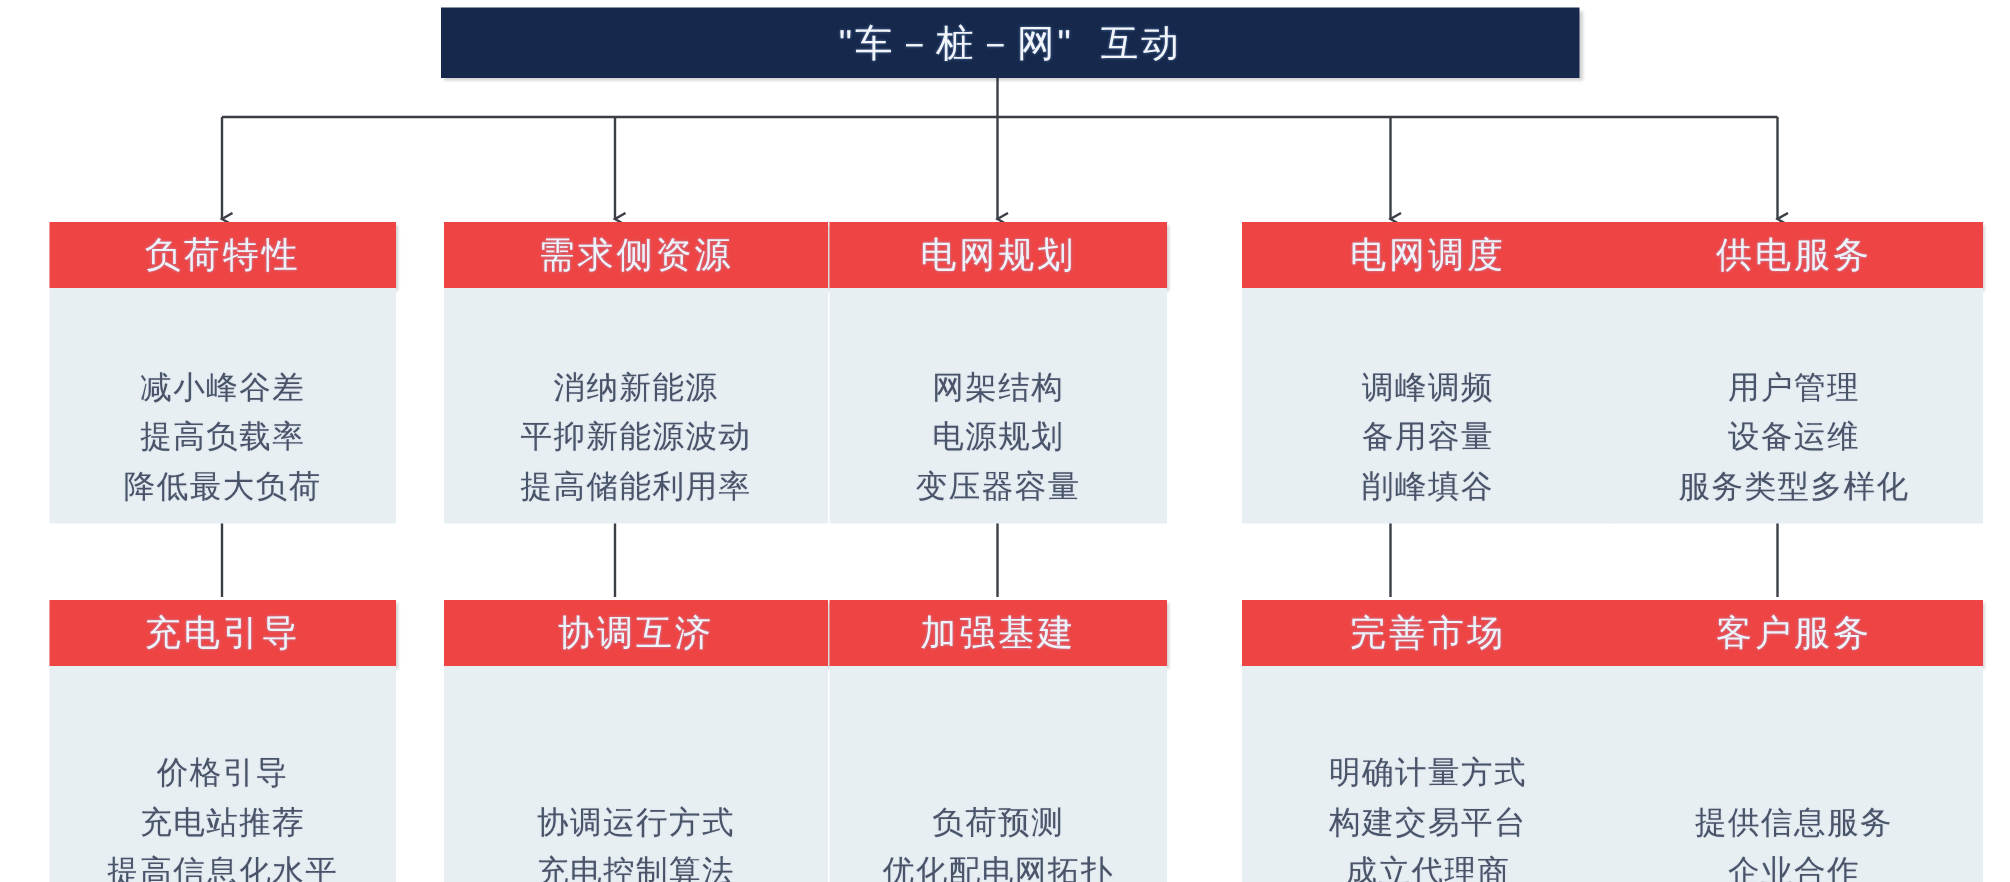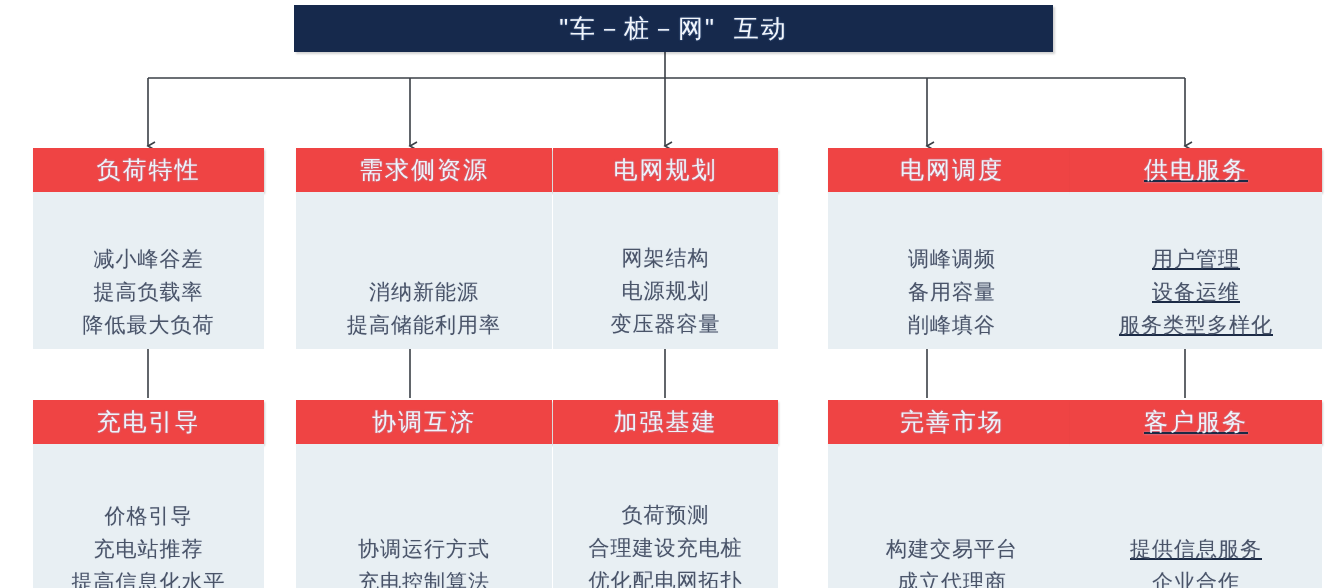--- a/index.html
+++ b/index.html
@@ -91,21 +91,21 @@
 
   
   .row-top .card-body { height: 139px; }
   .row-bottom .card-body { height: 144px; }
 
   
   .col-0 { left: 33px;   width: 231px; }
   .col-1 { left: 296px;  width: 256px; border-radius: 27px; }
   .col-2 { left: 553px;  width: 225px; font-family: Liberation Serif, serif; }
   .col-3 { left: 815px;  width: 261px; padding-left: 13px; }
-  .col-4 { left: 1070px; width: 252px; text-decoration: underline; }
+  .col-4 { left: 1070px; width: 252px; }
 
   .row-top    { top: 148px; }
   .row-bottom { top: 400px; }
 </style>
 </head>
 <body>
 
 <div id="diagram">
 
   <svg id="connectors" viewBox="0 0 1340 588" width="1340" height="588">
@@ -148,20 +148,21 @@
       <div class="card-line">减小峰谷差</div>
       <div class="card-line">提高负载率</div>
       <div class="card-line">降低最大负荷</div>
     </div>
   </div>
 
   <div class="card row-top col-1">
     <div class="card-header">需求侧资源</div>
     <div class="card-body">
       <div class="card-line">消纳新能源</div>
+      <div class="card-line">平抑新能源波动</div>
       <div class="card-line">提高储能利用率</div>
     </div>
   </div>
 
   <div class="card row-top col-2">
     <div class="card-header">电网规划</div>
     <div class="card-body">
       <div class="card-line">网架结构</div>
       <div class="card-line">电源规划</div>
       <div class="card-line">变压器容量</div>
@@ -200,28 +201,28 @@
     <div class="card-body">
       <div class="card-line">协调运行方式</div>
       <div class="card-line">充电控制算法</div>
     </div>
   </div>
 
   <div class="card row-bottom col-2">
     <div class="card-header">加强基建</div>
     <div class="card-body">
       <div class="card-line">负荷预测</div>
-      <div class="card-line">合理建设充电桩</div>
       <div class="card-line">优化配电网拓扑</div>
     </div>
   </div>
 
   <div class="card row-bottom col-3">
     <div class="card-header">完善市场</div>
     <div class="card-body">
+      <div class="card-line">明确计量方式</div>
       <div class="card-line">构建交易平台</div>
       <div class="card-line">成立代理商</div>
     </div>
   </div>
 
   <div class="card row-bottom col-4">
     <div class="card-header">客户服务</div>
     <div class="card-body">
       <div class="card-line">提供信息服务</div>
       <div class="card-line">企业合作</div>

